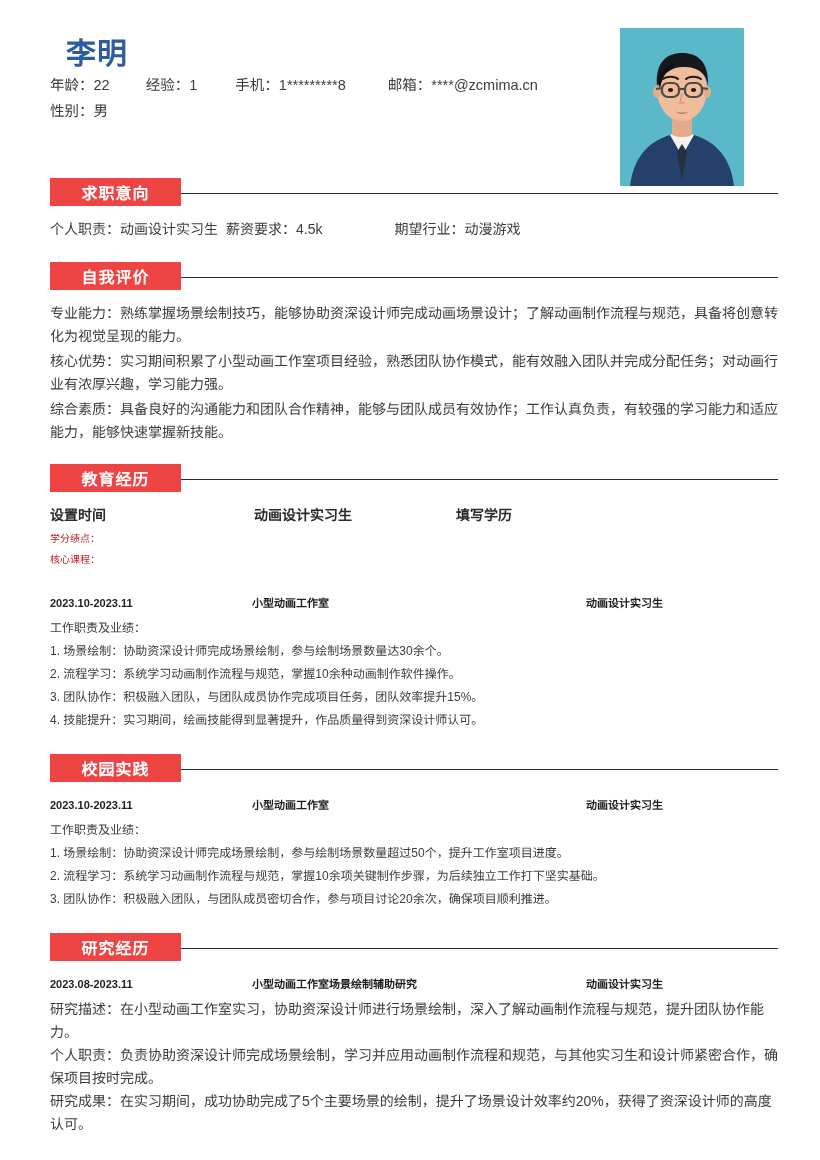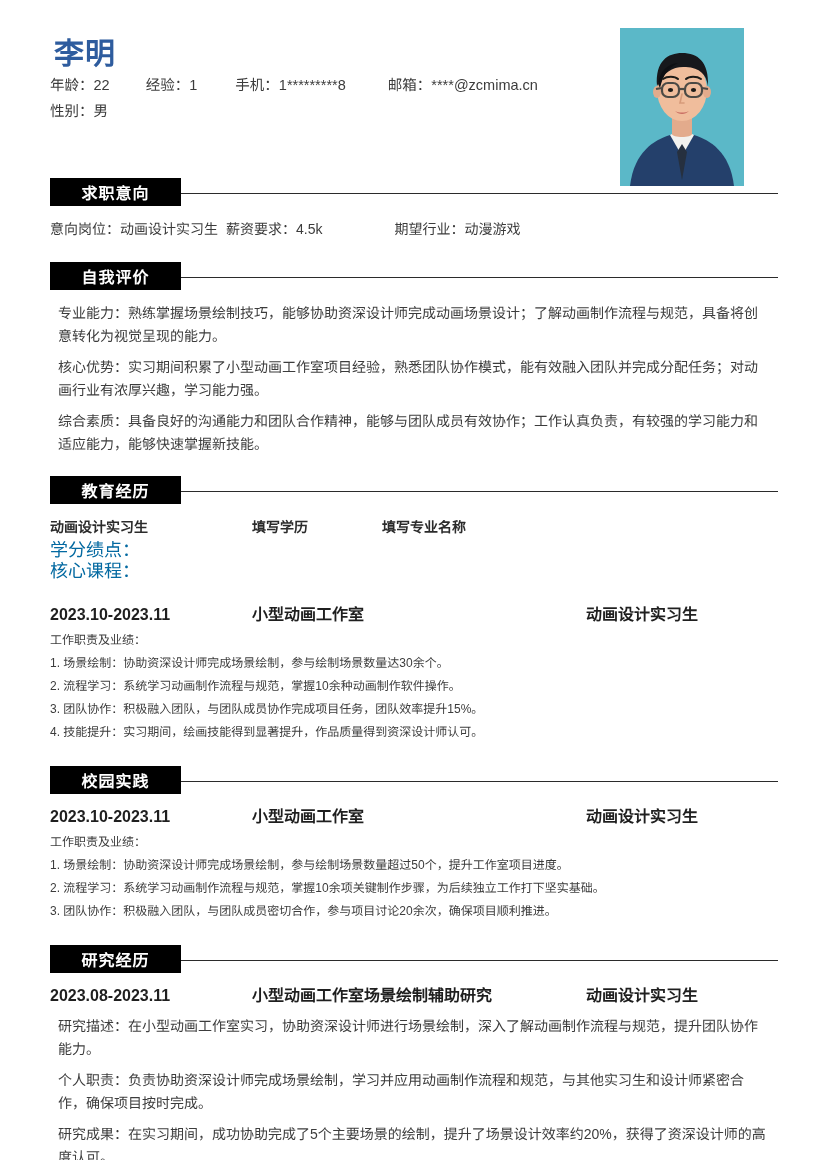--- a/index.html
+++ b/index.html
@@ -27,21 +27,21 @@
     padding: 28px 50px 0 50px;
     height: 178px;
     box-sizing: border-box;
   }
   .name {
     font-size: 30px;
     font-weight: bold;
     color: #2e5c9e;
     letter-spacing: 1px;
     line-height: 1.2;
-    margin: 8px 0 0 4px;
+    margin: 8px 0 0 16px;
   }
   .contact-line {
     font-size: 14.5px;
     color: #3c3c3c;
     line-height: 26px;
     white-space: nowrap;
   }
   .contact-line .pair { display: inline-block; }
   .contact-line .gap-a { display: inline-block; width: 28px; }
   .contact-line .gap-b { display: inline-block; width: 30px; }
@@ -66,21 +66,21 @@
     position: relative;
     height: 30px;
     margin-bottom: 10px;
   }
   .sec-badge {
     position: absolute;
     left: 0;
     top: 0;
     width: 131px;
     height: 28px;
-    background: #000000;
+    background: #ef4444;
     color: #ffffff;
     font-size: 16px;
     font-weight: bold;
     letter-spacing: 1px;
     display: flex;
     align-items: center;
     justify-content: center;
     box-sizing: border-box;
   }
   .sec-rule {
@@ -90,21 +90,21 @@
     top: 15px;
     height: 1px;
     background: #2b2b2b;
   }
 
   
   .para {
     font-size: 14px;
     line-height: 23px;
     color: #3c3c3c;
-    margin: 8px;
+    margin: 0;
   }
   .para-block { margin-bottom: 2px; }
 
   .intent-row {
     font-size: 14px;
     color: #3c3c3c;
     line-height: 22px;
     white-space: nowrap;
   }
   .intent-row .spacer { display: inline-block; width: 72px; }
@@ -116,29 +116,29 @@
     font-weight: bold;
     color: #2b2b2b;
     line-height: 22px;
     margin-bottom: 2px;
   }
   .edu-c1 { width: 204px; }
   .edu-c2 { width: 202px; }
   .edu-c3 { width: 130px; }
   .edu-c4 { flex: 1; }
   .edu-sub {
-    font-size: 18px;
+    font-size: 10px;
     line-height: 21px;
-    color: #0369a1;
+    color: #b91c1c;
   }
 
   
   .exp-head {
     display: flex;
-    font-size: 16px;
+    font-size: 11px;
     font-weight: bold;
     color: #1f1f1f;
     line-height: 22px;
     margin-bottom: 3px;
   }
   .exp-date { width: 202px; }
   .exp-org  { width: 334px; }
   .exp-role { flex: 1; }
   .exp-line {
     font-size: 12px;
@@ -210,21 +210,21 @@
       </svg>
     </div>
   </div>
 
   <div class="section">
     <div class="sec-head">
       <div class="sec-badge">求职意向</div>
       <div class="sec-rule"></div>
     </div>
     <div class="intent-row">
-      <span>意向岗位：</span><span>动画设计实习生</span><span style="display:inline-block;width:8px"></span><span>薪资要求：</span><span>4.5k</span><span class="spacer"></span><span>期望行业：</span><span>动漫游戏</span>
+      <span>个人职责：</span><span>动画设计实习生</span><span style="display:inline-block;width:8px"></span><span>薪资要求：</span><span>4.5k</span><span class="spacer"></span><span>期望行业：</span><span>动漫游戏</span>
     </div>
   </div>
 
   <div class="gap-22"></div>
 
   <div class="section">
     <div class="sec-head">
       <div class="sec-badge">自我评价</div>
       <div class="sec-rule"></div>
     </div>
@@ -234,23 +234,23 @@
   </div>
 
   <div class="gap-18"></div>
 
   <div class="section">
     <div class="sec-head">
       <div class="sec-badge">教育经历</div>
       <div class="sec-rule"></div>
     </div>
     <div class="edu-row">
+      <div class="edu-c1">设置时间</div>
       <div class="edu-c2">动画设计实习生</div>
       <div class="edu-c3">填写学历</div>
-      <div class="edu-c4">填写专业名称</div>
     </div>
     <div class="edu-sub">学分绩点：</div>
     <div class="edu-sub">核心课程：</div>
   </div>
 
   <div class="gap-22"></div>
 
   <div class="section">
     <div class="exp-head">
       <div class="exp-date">2023.10-2023.11</div>

